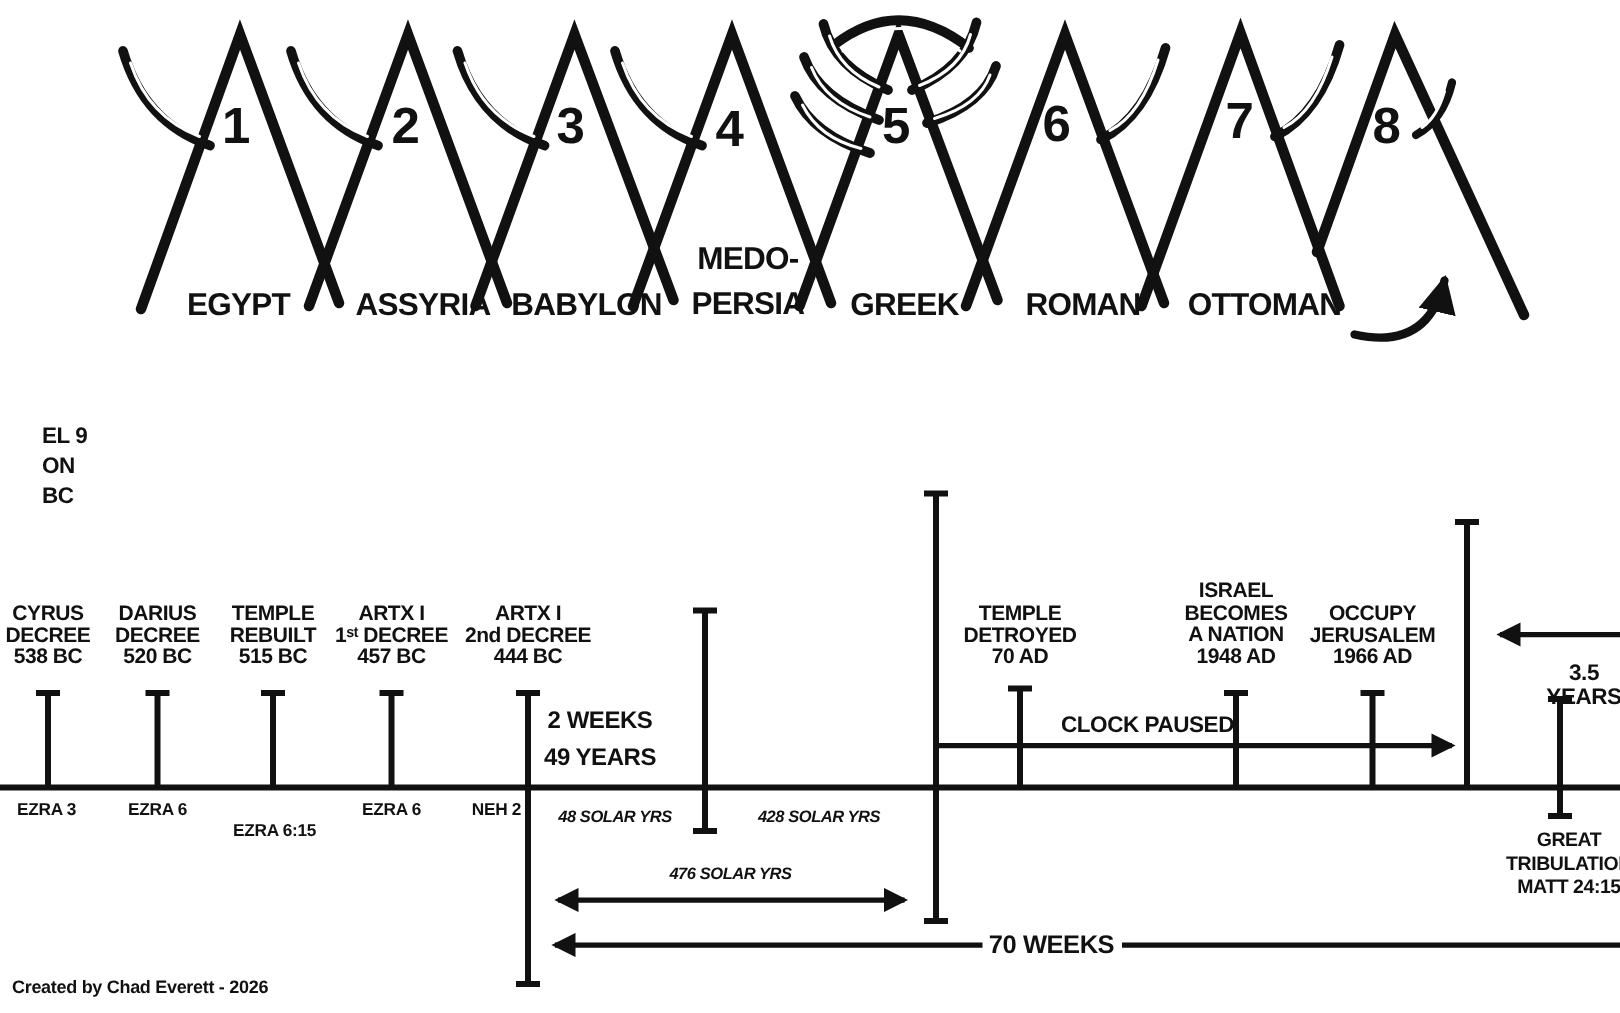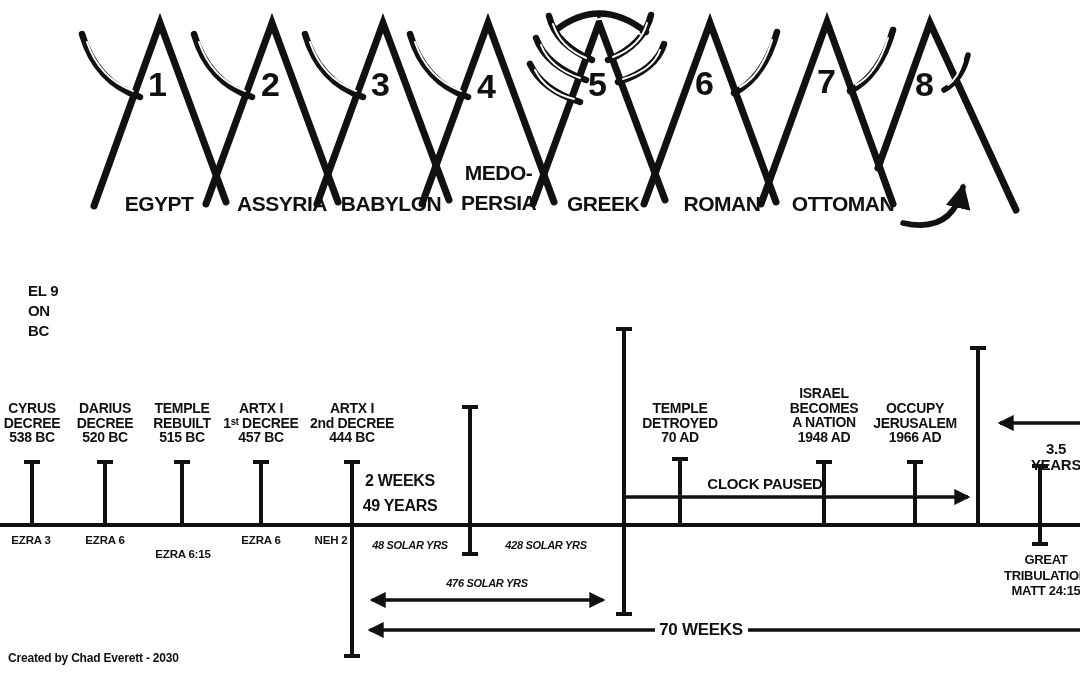--- a/index.html
+++ b/index.html
@@ -175,15 +175,15 @@
 
   <div class="lbl span2" style="left:400px;top:468px">2 WEEKS
 49 YEARS</div>
   <div class="lbl solar" style="left:410px;top:537px">48 SOLAR YRS</div>
   <div class="lbl solar" style="left:546px;top:537px">428 SOLAR YRS</div>
   <div class="lbl solar" style="left:487px;top:575px">476 SOLAR YRS</div>
   <div class="lbl big" style="left:701px;top:621px">70 WEEKS</div>
   <div class="lbl ev15" style="left:751px;top:476px">CLOCK PAUSED</div>
   <div class="lbl ev15" style="left:1042px;top:441px">3.5 YEARS</div>
 
-  <div class="lbl lbl-left credit" style="left:8px;top:652px">Created by Chad Everett - 2030</div>
+  <div class="lbl lbl-left credit" style="left:8px;top:652px">Created by Chad Everett - 2026</div>
 
 </div>
 
 </body></html>

